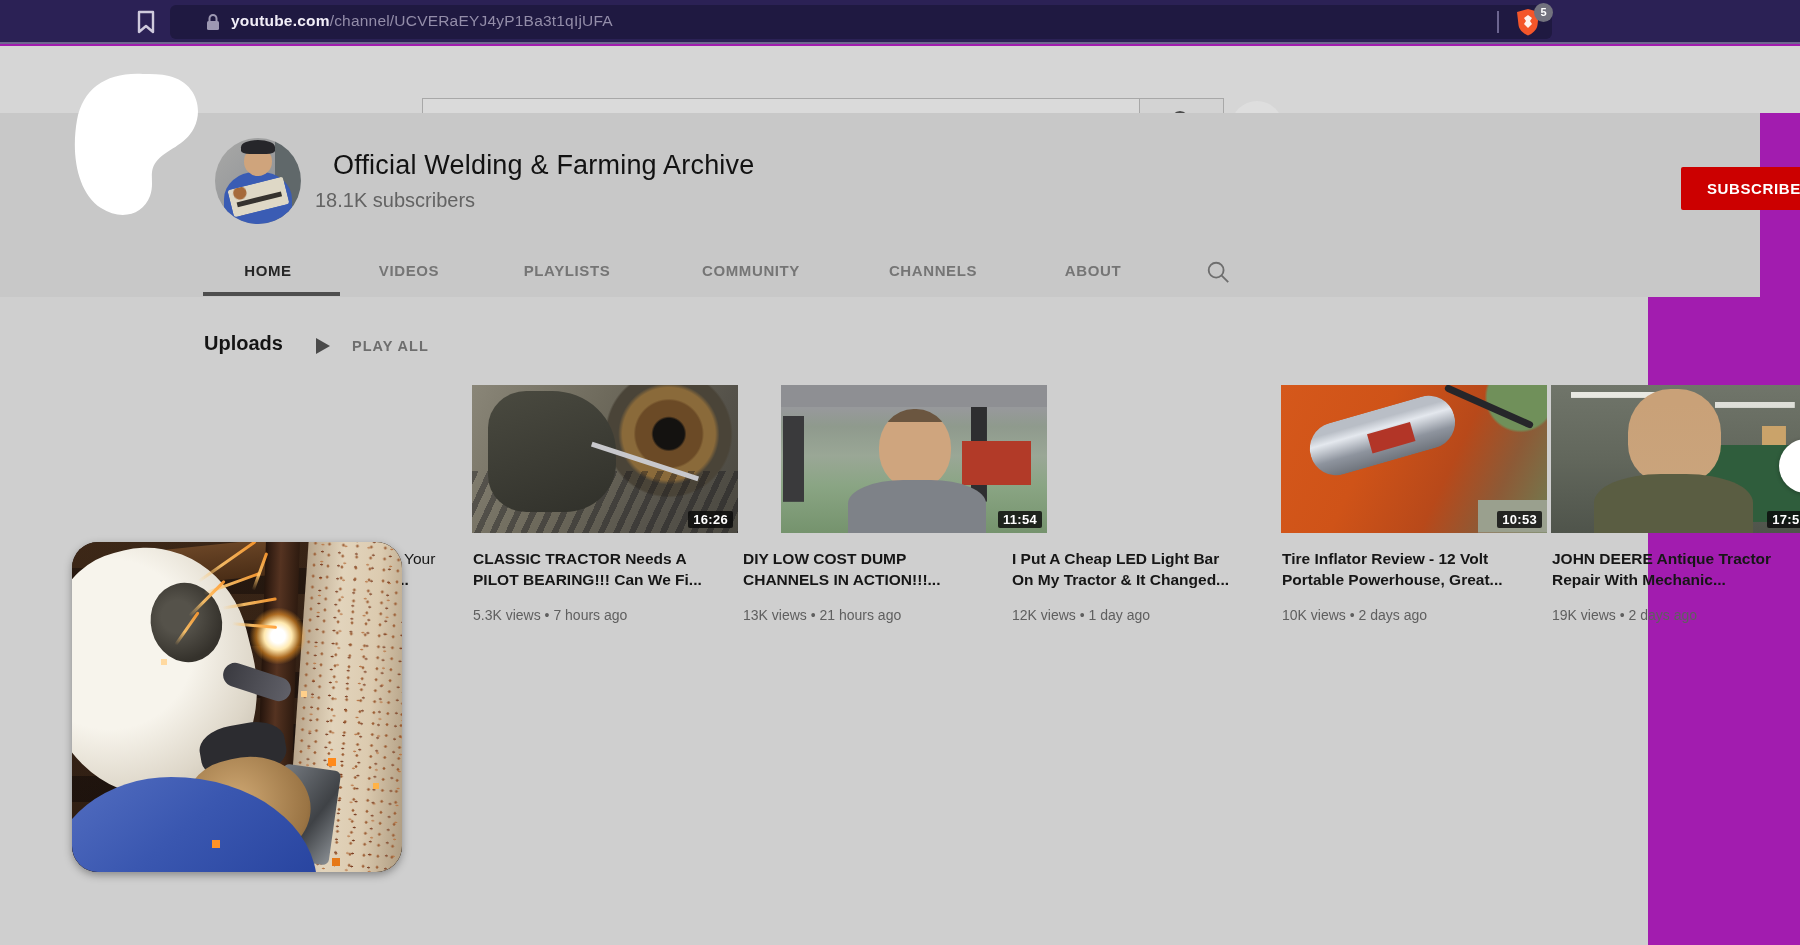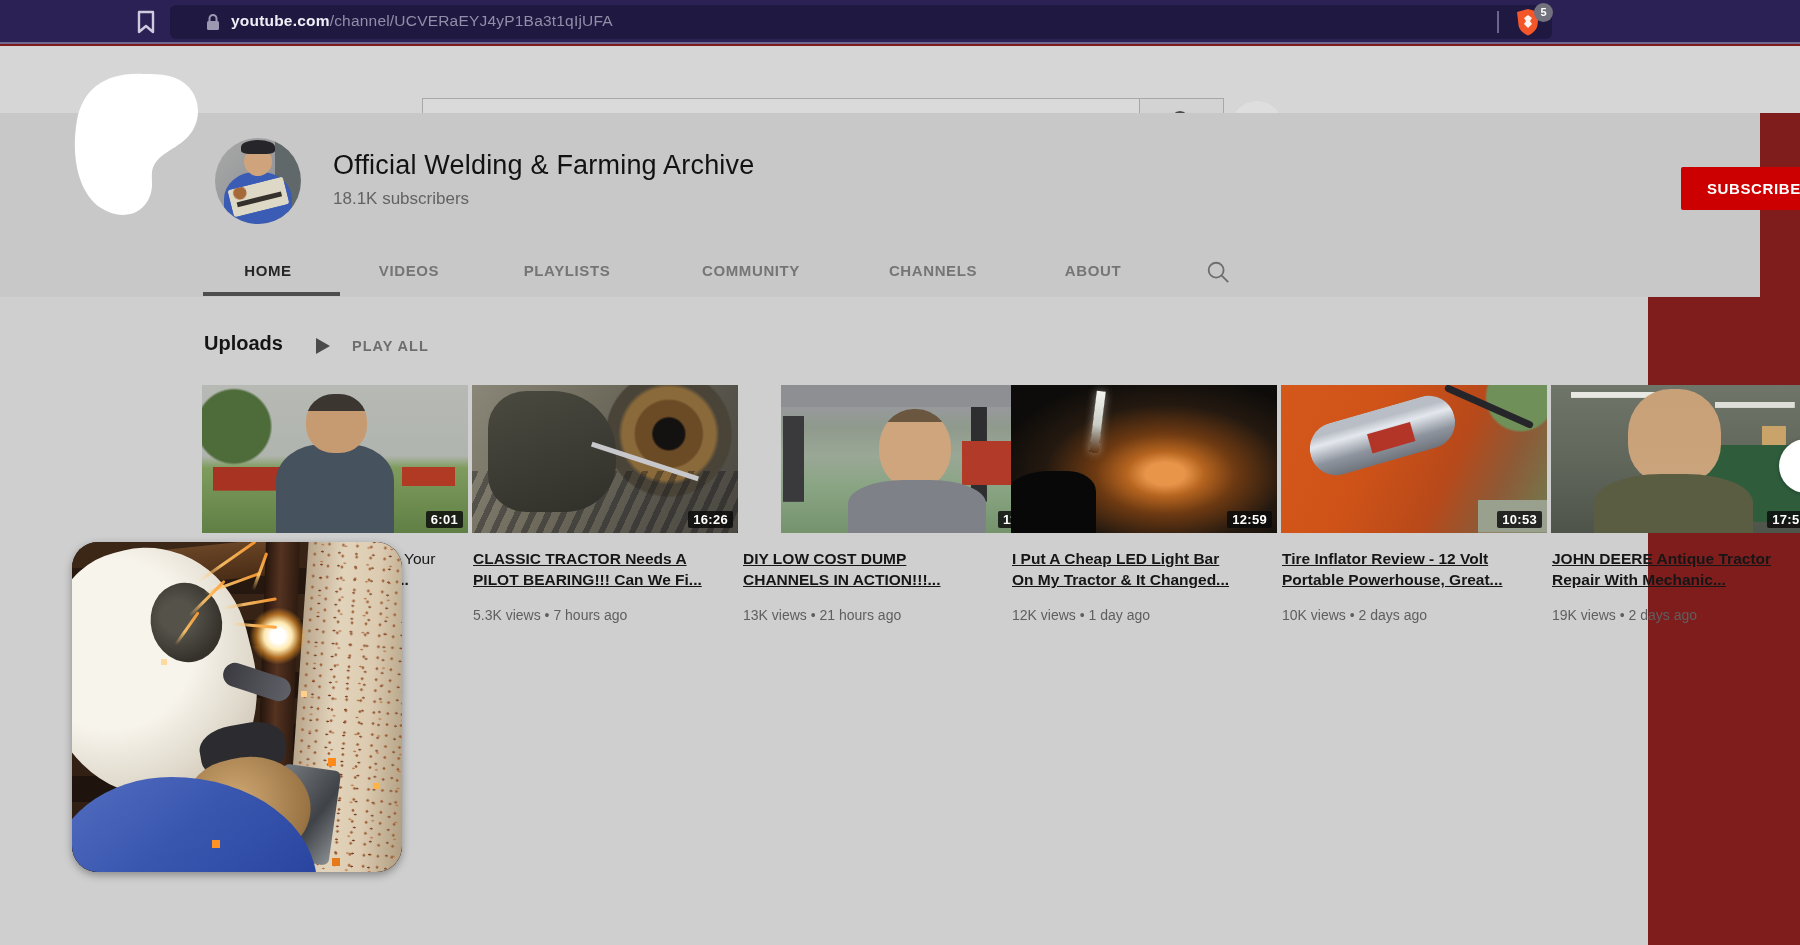--- a/index.html
+++ b/index.html
@@ -1,18 +1,18 @@
 <!DOCTYPE html>
 <html><head>
 <meta charset="utf-8">
 <style>
   * { margin:0; padding:0; box-sizing:border-box; }
   html,body { background:#cdcdcd; }
   body { font-family:"Liberation Sans","DejaVu Sans",sans-serif; }
-  #screen { position:relative; width:1800px; height:945px; overflow:hidden; background:#7f1d1d; }
+  #screen { position:relative; width:1800px; height:945px; overflow:hidden; background:#a21caf; }
 
   
   .browser-bar { position:absolute; left:0; top:0; width:1800px; height:44px;
     background:#2b2155; border-bottom:2px solid #6f6890; }
   .bm-icon { position:absolute; left:137px; top:10px; width:18px; height:24px; }
   .url-pill { position:absolute; left:170px; top:5px; width:1382px; height:34px;
     background:#1f1941; border-radius:6px; }
   .lock-icon { position:absolute; left:205px; top:13px; width:16px; height:18px; }
   .url-text { position:absolute; left:231px; top:0; height:44px; line-height:42px;
     font-size:15.5px; letter-spacing:.2px; white-space:nowrap; }
@@ -44,21 +44,21 @@
     background:linear-gradient(#60686a,#60686a) no-repeat 100% 40%/30% 100%,
                linear-gradient(135deg,#a9a9a7,#95979a 55%,#87898c); }
   .av-torso { position:absolute; left:10%; top:40%; width:80%; height:70%; background:#3a5cb4; border-radius:45% 45% 0 0; }
   .av-head  { position:absolute; left:34%; top:11%; width:32%; height:33%; background:#cfa47c; border-radius:50%; }
   .av-cap   { position:absolute; left:30%; top:2%;  width:40%; height:17%; background:#26262a; border-radius:50% 50% 25% 25%; }
   .av-sign  { position:absolute; left:17%; top:52%; width:66%; height:33%; transform:rotate(-14deg);
     background:linear-gradient(#35322e,#35322e) no-repeat 50% 58%/80% 18%,
                radial-gradient(circle at 20% 20%, #a66a3a 0 12%, transparent 14%), #ded8c6;
     border-radius:3px; }
   .channel-title { position:absolute; left:333px; top:37px; font-size:27px; color:#121212; letter-spacing:.2px; }
-  .channel-subs  { position:absolute; left:333px; top:76px; font-size:17px; color:#636363; }
+  .channel-subs  { position:absolute; left:315px; top:76px; font-size:20px; color:#636363; }
   .subscribe-btn { position:absolute; left:1681px; top:54px; width:162px; height:43px;
     background:#cc0000; border-radius:2px; color:#fff; font-size:15px; font-weight:700;
     letter-spacing:.6px; line-height:43px; padding-left:26px; }
 
   .tab { position:absolute; top:149px; transform:translateX(-50%); font-size:15px;
     font-weight:700; letter-spacing:.6px; color:#757575; white-space:nowrap; }
   .tab.active { color:#262626; }
   .tab-underline { position:absolute; left:203px; top:179px; width:137px; height:4px; background:#4e4e4e; }
   .tab-search { position:absolute; left:1200px; top:144px; width:36px; height:30px; }
 
@@ -70,21 +70,21 @@
     border-left:14px solid #4a4a4a; border-top:8px solid transparent; border-bottom:8px solid transparent; }
   .play-all-label { position:absolute; left:36px; top:1px; font-size:14.5px; font-weight:700;
     letter-spacing:1px; color:#6e6e6e; white-space:nowrap; }
 
   .card { position:absolute; top:88px; width:266px; height:250px; }
   .c1{left:202px}.c2{left:472px}.c3{left:742px}.c4{left:1011px}.c5{left:1281px}.c6{left:1551px}
   .thumb { position:absolute; left:0; top:0; width:266px; height:148px; overflow:hidden; background:#888; }
   .duration { position:absolute; right:5px; bottom:5px; background:rgba(10,10,10,.82);
     color:#fff; font-size:13px; font-weight:700; padding:1px 5px; border-radius:2px; letter-spacing:.3px; }
   .vtitle { position:absolute; left:1px; width:258px; font-size:15.5px; font-weight:700;
-    color:#161616; line-height:21px; white-space:nowrap; overflow:hidden;text-decoration:underline; }
+    color:#161616; line-height:21px; white-space:nowrap; overflow:hidden; }
   .l1 { top:163px; } .l2 { top:184px; }
   .vmeta { position:absolute; left:1px; top:222px; font-size:14px; color:#5f5f5f; white-space:nowrap; }
   .frag1 { position:absolute; left:202px; top:163px; font-size:15.5px; font-weight:400; color:#161616; line-height:21px;}
   .frag2 { position:absolute; left:194px; top:184px; font-size:15.5px; font-weight:700; color:#161616; line-height:21px;}
 
   
   .t1 { background:
     linear-gradient(#a83322,#a83322) no-repeat 6% 66%/28% 16%,
     linear-gradient(#b03a24,#b03a24) no-repeat 94% 64%/20% 13%,
     linear-gradient(#7e2f1e,#7e2f1e) no-repeat 60% 58%/14% 20%,
@@ -264,23 +264,20 @@
   </div>
 
   <div class="content">
     <div class="uploads-heading">Uploads</div>
     <div class="play-all">
       <div class="play-tri"></div>
       <div class="play-all-label">PLAY ALL</div>
     </div>
 
     <div class="card c1">
-      <div class="thumb t1">
-        <div class="duration">6:01</div>
-      </div>
       <div class="frag1">Your</div>
       <div class="frag2">...</div>
       <div class="vmeta"></div>
     </div>
 
     <div class="card c2">
       <div class="thumb t2">
         <div class="duration">16:26</div>
       </div>
       <div class="vtitle l1">CLASSIC TRACTOR Needs A</div>
@@ -291,23 +288,20 @@
     <div class="card c3">
       <div class="thumb t3">
         <div class="duration">11:54</div>
       </div>
       <div class="vtitle l1">DIY LOW COST DUMP</div>
       <div class="vtitle l2">CHANNELS IN ACTION!!!...</div>
       <div class="vmeta">13K views • 21 hours ago</div>
     </div>
 
     <div class="card c4">
-      <div class="thumb t4">
-        <div class="duration">12:59</div>
-      </div>
       <div class="vtitle l1">I Put A Cheap LED Light Bar</div>
       <div class="vtitle l2">On My Tractor &amp; It Changed...</div>
       <div class="vmeta">12K views • 1 day ago</div>
     </div>
 
     <div class="card c5">
       <div class="thumb t5">
         <div class="duration">10:53</div>
       </div>
       <div class="vtitle l1">Tire Inflator Review - 12 Volt</div>

